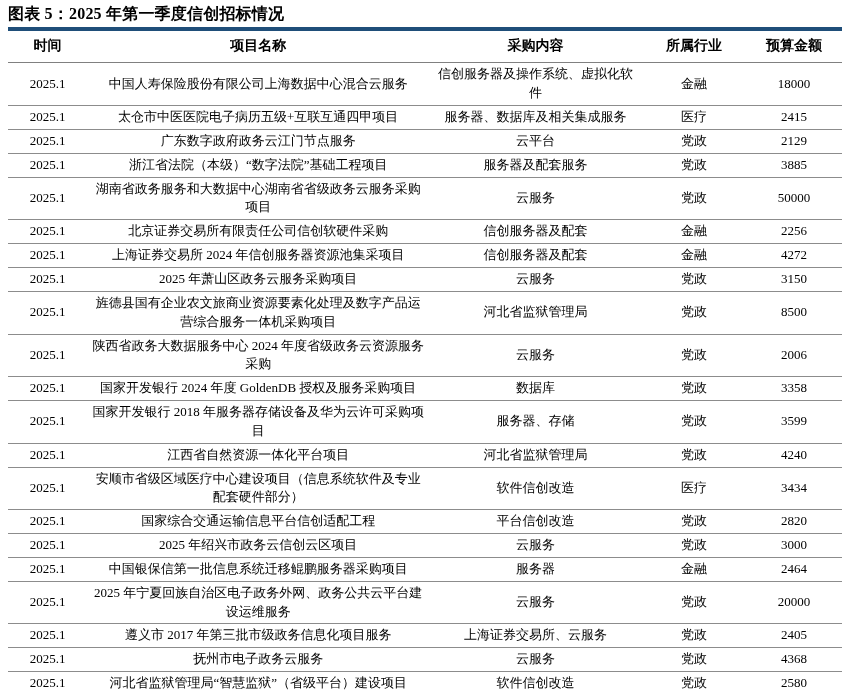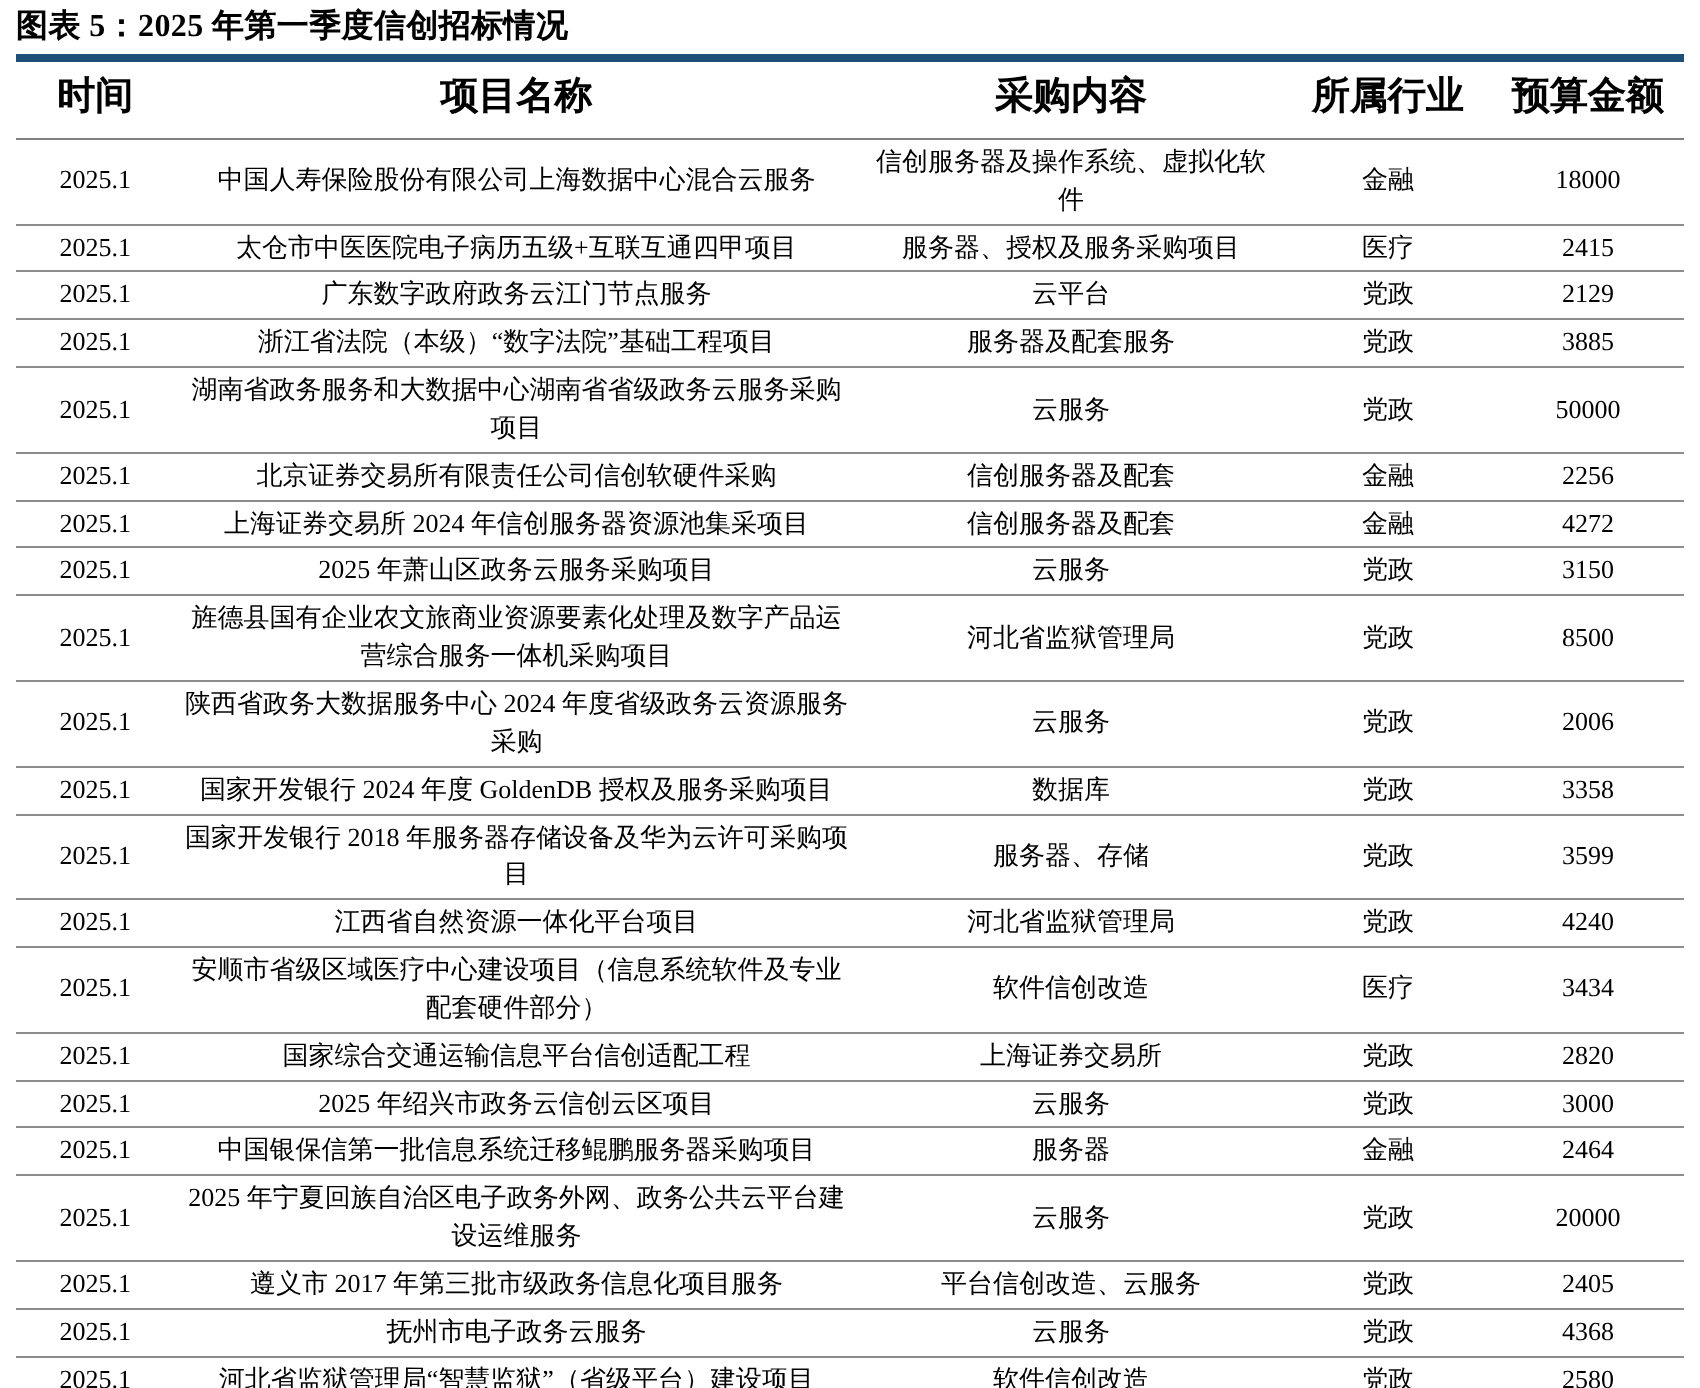--- a/index.html
+++ b/index.html
@@ -26,21 +26,21 @@
     height: 4px;
     background: #1f4e79;
     margin-bottom: 0;
   }
   table.data-table {
     width: 100%;
     border-collapse: collapse;
     table-layout: fixed;
   }
   table.data-table th {
-    font-size: 19px;
+    font-size: 14px;
     font-weight: bold;
     text-align: center;
     padding: 6px 2px 7px 2px;
     border-bottom: 1.5px solid #808080;
     line-height: 1.3;
   }
   table.data-table td {
     font-size: 13px;
     text-align: center;
     vertical-align: middle;
@@ -84,21 +84,21 @@
         <tr>
           <td>2025.1</td>
           <td>中国人寿保险股份有限公司上海数据中心混合云服务</td>
           <td>信创服务器及操作系统、虚拟化软件</td>
           <td>金融</td>
           <td>18000</td>
         </tr>
         <tr>
           <td>2025.1</td>
           <td>太仓市中医医院电子病历五级+互联互通四甲项目</td>
-          <td>服务器、授权及服务采购项目</td>
+          <td>服务器、数据库及相关集成服务</td>
           <td>医疗</td>
           <td>2415</td>
         </tr>
         <tr>
           <td>2025.1</td>
           <td>广东数字政府政务云江门节点服务</td>
           <td>云平台</td>
           <td>党政</td>
           <td>2129</td>
         </tr>
@@ -175,21 +175,21 @@
         <tr>
           <td>2025.1</td>
           <td>安顺市省级区域医疗中心建设项目（信息系统软件及专业配套硬件部分）</td>
           <td>软件信创改造</td>
           <td>医疗</td>
           <td>3434</td>
         </tr>
         <tr>
           <td>2025.1</td>
           <td>国家综合交通运输信息平台信创适配工程</td>
-          <td>上海证券交易所</td>
+          <td>平台信创改造</td>
           <td>党政</td>
           <td>2820</td>
         </tr>
         <tr>
           <td>2025.1</td>
           <td>2025 年绍兴市政务云信创云区项目</td>
           <td>云服务</td>
           <td>党政</td>
           <td>3000</td>
         </tr>
@@ -203,21 +203,21 @@
         <tr>
           <td>2025.1</td>
           <td>2025 年宁夏回族自治区电子政务外网、政务公共云平台建设运维服务</td>
           <td>云服务</td>
           <td>党政</td>
           <td>20000</td>
         </tr>
         <tr>
           <td>2025.1</td>
           <td>遵义市 2017 年第三批市级政务信息化项目服务</td>
-          <td>平台信创改造、云服务</td>
+          <td>上海证券交易所、云服务</td>
           <td>党政</td>
           <td>2405</td>
         </tr>
         <tr>
           <td>2025.1</td>
           <td>抚州市电子政务云服务</td>
           <td>云服务</td>
           <td>党政</td>
           <td>4368</td>
         </tr>

